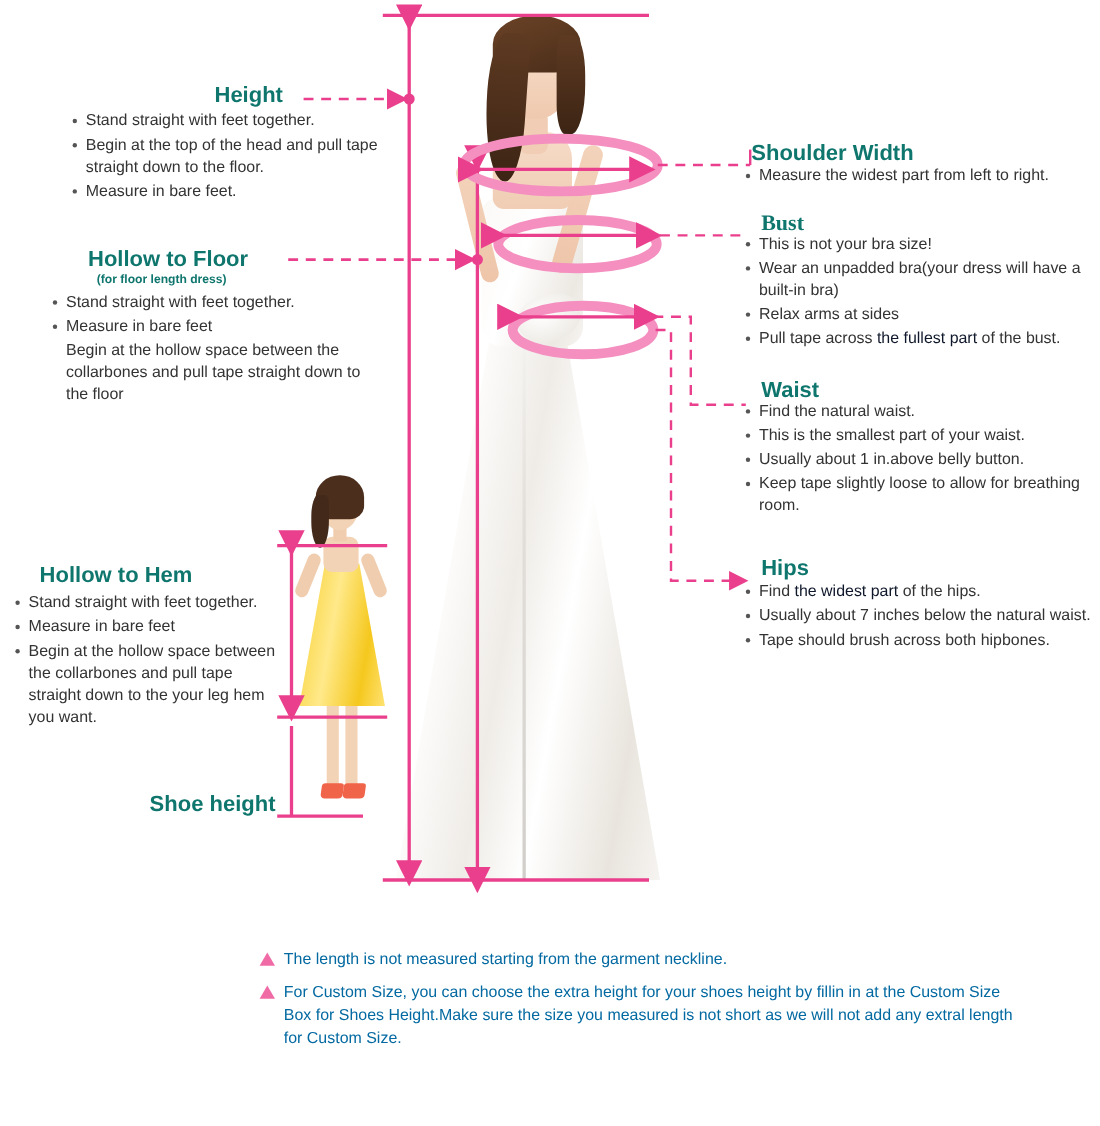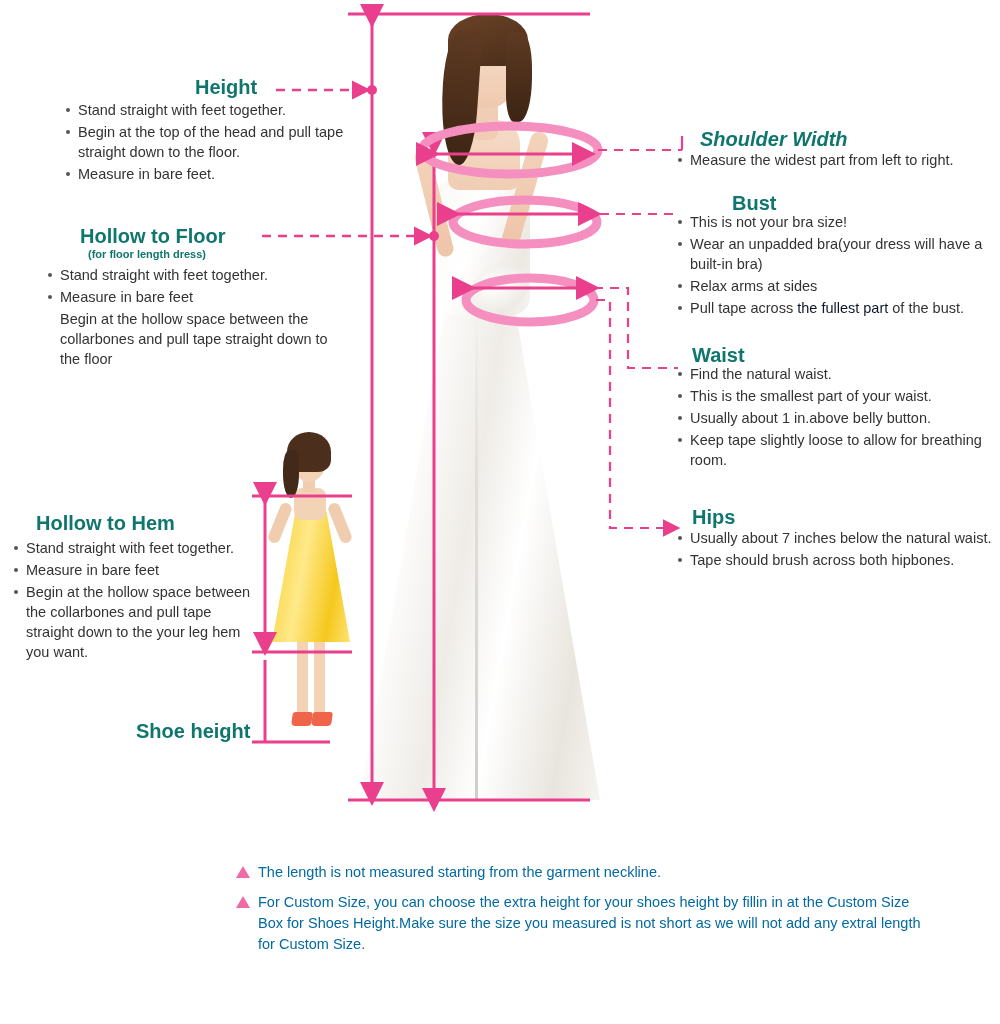--- a/index.html
+++ b/index.html
@@ -231,43 +231,44 @@
 
   <div class="hdr" style="left:36px;top:512px;">Hollow to Hem</div>
   <ul class="bul" style="left:12px;top:538px;width:242px;">
     <li>Stand straight with feet together.</li>
     <li>Measure in bare feet</li>
     <li>Begin at the hollow space between the collarbones and pull tape straight down to the your leg hem  you want.</li>
   </ul>
 
   <div class="hdr" style="left:136px;top:720px;">Shoe height</div>
 
-  <div class="hdr" style="left:700px;top:128px;font-style:italic;">Shoulder Width</div>
+  <div class="hdr" style="left:683px;top:128px;">Shoulder Width</div>
   <ul class="bul" style="left:676px;top:150px;width:320px;">
     <li>Measure the widest part from left to right.</li>
   </ul>
 
-  <div class="hdr" style="left:732px;top:192px;">Bust</div>
+  <div class="hdr" style="left:692px;top:192px;font-family:Liberation Serif, serif;">Bust</div>
   <ul class="bul" style="left:676px;top:212px;width:320px;">
     <li>This is not your bra size!</li>
     <li>Wear an unpadded bra(your dress will have a built-in bra)</li>
     <li>Relax arms at sides</li>
     <li>Pull tape across <span class="pink">the fullest part</span> of the bust.</li>
   </ul>
 
   <div class="hdr" style="left:692px;top:344px;">Waist</div>
   <ul class="bul" style="left:676px;top:364px;width:320px;">
     <li>Find the natural waist.</li>
     <li>This is the smallest part of your waist.</li>
     <li>Usually about 1 in.above belly button.</li>
     <li>Keep tape slightly loose to allow for breathing room.</li>
   </ul>
 
   <div class="hdr" style="left:692px;top:506px;">Hips</div>
   <ul class="bul" style="left:676px;top:528px;width:320px;">
+    <li>Find <span class="pink">the widest part</span> of the hips.</li>
     <li>Usually about 7 inches below the natural waist.</li>
     <li>Tape should brush across both hipbones.</li>
   </ul>
 
   <div class="notes">
     <div class="note"><span class="tri"></span><span>The length is not measured starting from the garment neckline.</span></div>
     <div class="note"><span class="tri"></span><span>For Custom Size, you can choose the extra height for your shoes height by fillin in at the Custom Size Box for Shoes Height.Make sure the size you measured is not short as we will not add any extral length for Custom Size.</span></div>
   </div>
 
 </div>

